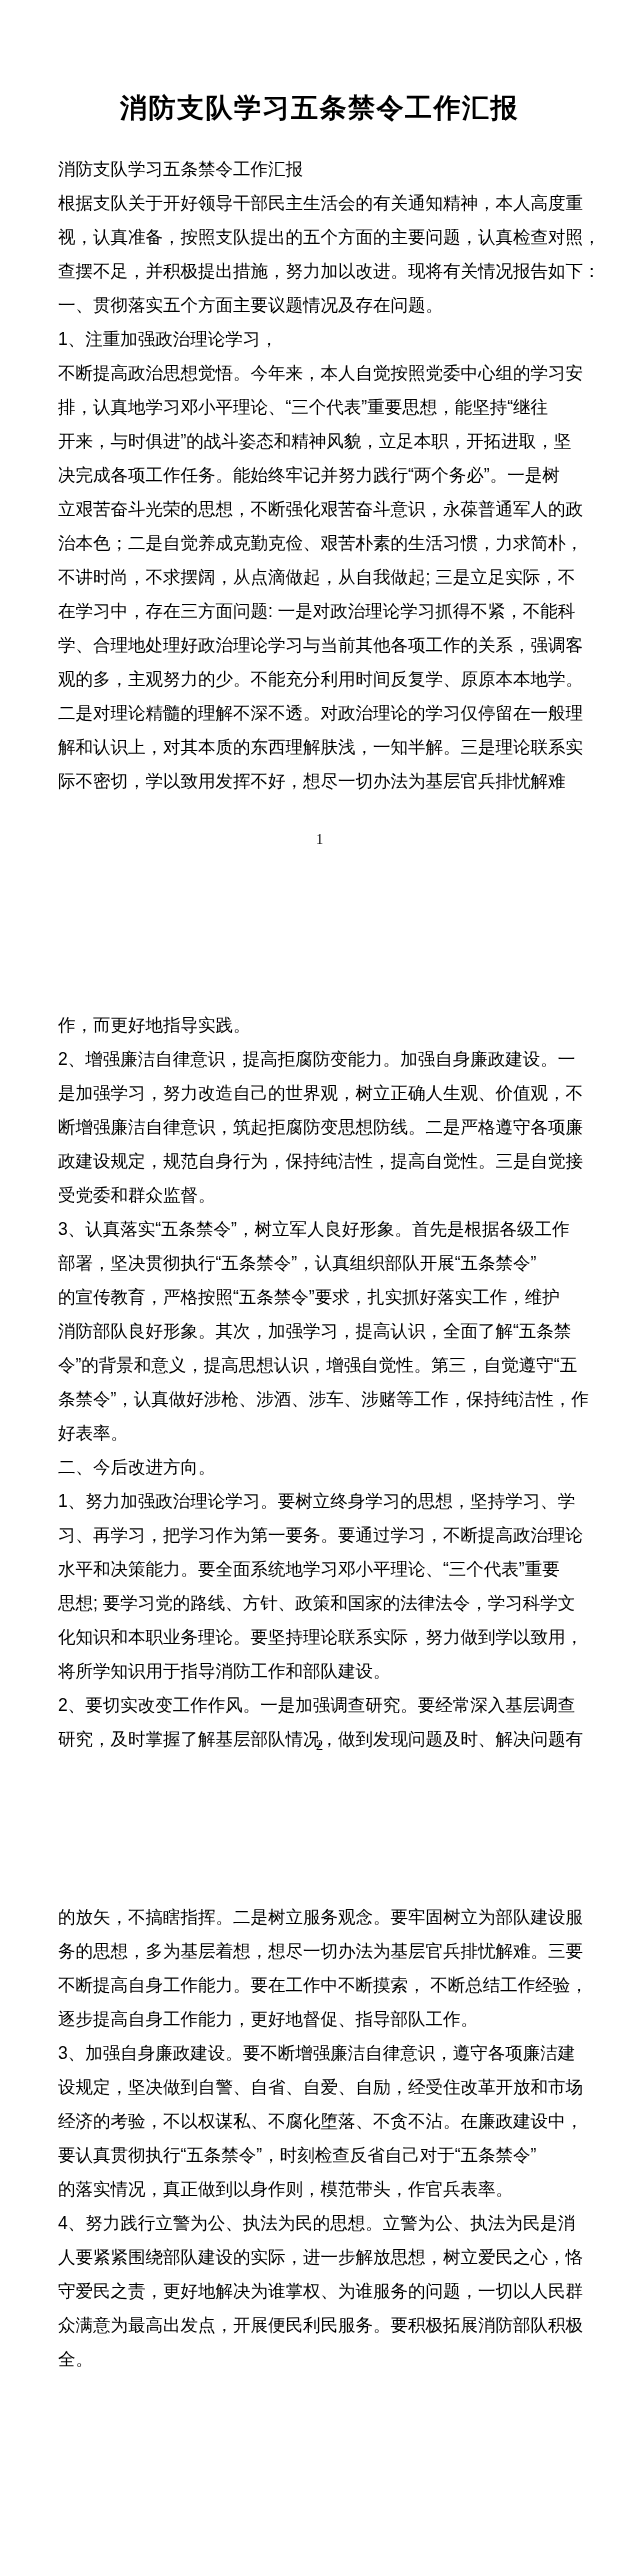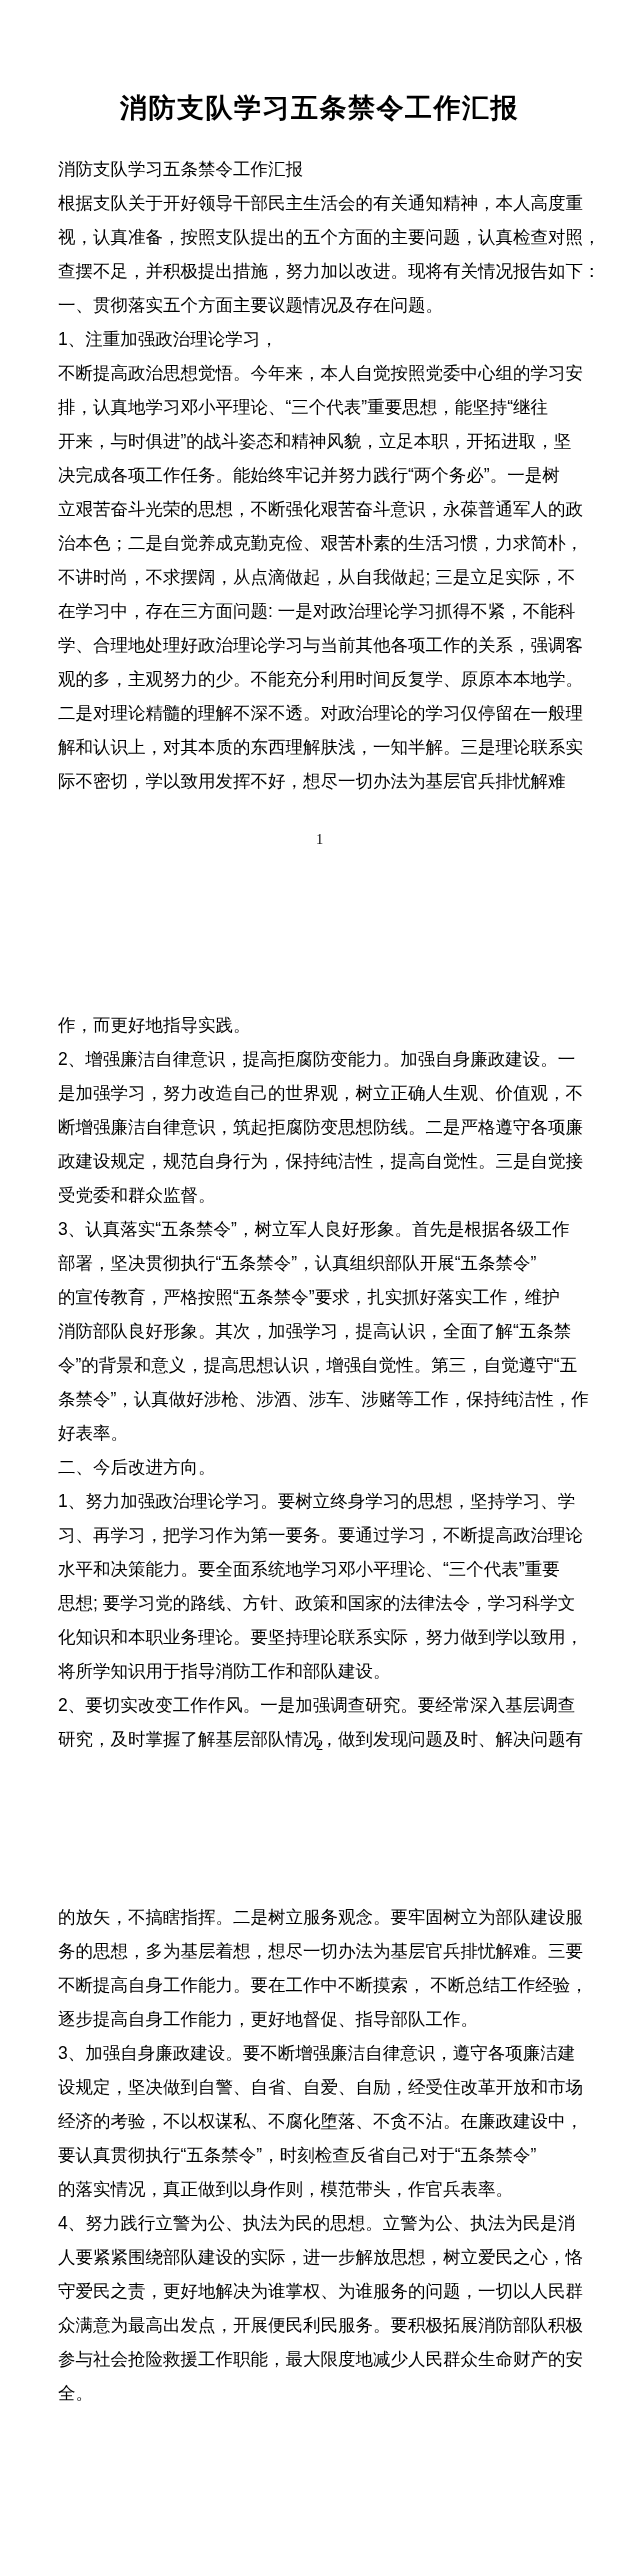--- a/index.html
+++ b/index.html
@@ -120,18 +120,17 @@
       <div class="line">逐步提高自身工作能力，更好地督促、指导部队工作。</div>
       <div class="line">3、加强自身廉政建设。要不断增强廉洁自律意识，遵守各项廉洁建</div>
       <div class="line">设规定，坚决做到自警、自省、自爱、自励，经受住改革开放和市场</div>
       <div class="line">经济的考验，不以权谋私、不腐化堕落、不贪不沾。在廉政建设中，</div>
       <div class="line">要认真贯彻执行“五条禁令”，时刻检查反省自己对于“五条禁令”</div>
       <div class="line">的落实情况，真正做到以身作则，模范带头，作官兵表率。</div>
       <div class="line">4、努力践行立警为公、执法为民的思想。立警为公、执法为民是消</div>
       <div class="line">人要紧紧围绕部队建设的实际，进一步解放思想，树立爱民之心，恪</div>
       <div class="line">守爱民之责，更好地解决为谁掌权、为谁服务的问题，一切以人民群</div>
       <div class="line">众满意为最高出发点，开展便民利民服务。要积极拓展消防部队积极</div>
-      <div class="line">参与社会抢险救援工作职能，最大限度地减少人民群众生命财产的安</div>
       <div class="line">全。</div>
     </div>
 
 </div>
 
 
 </body></html>

